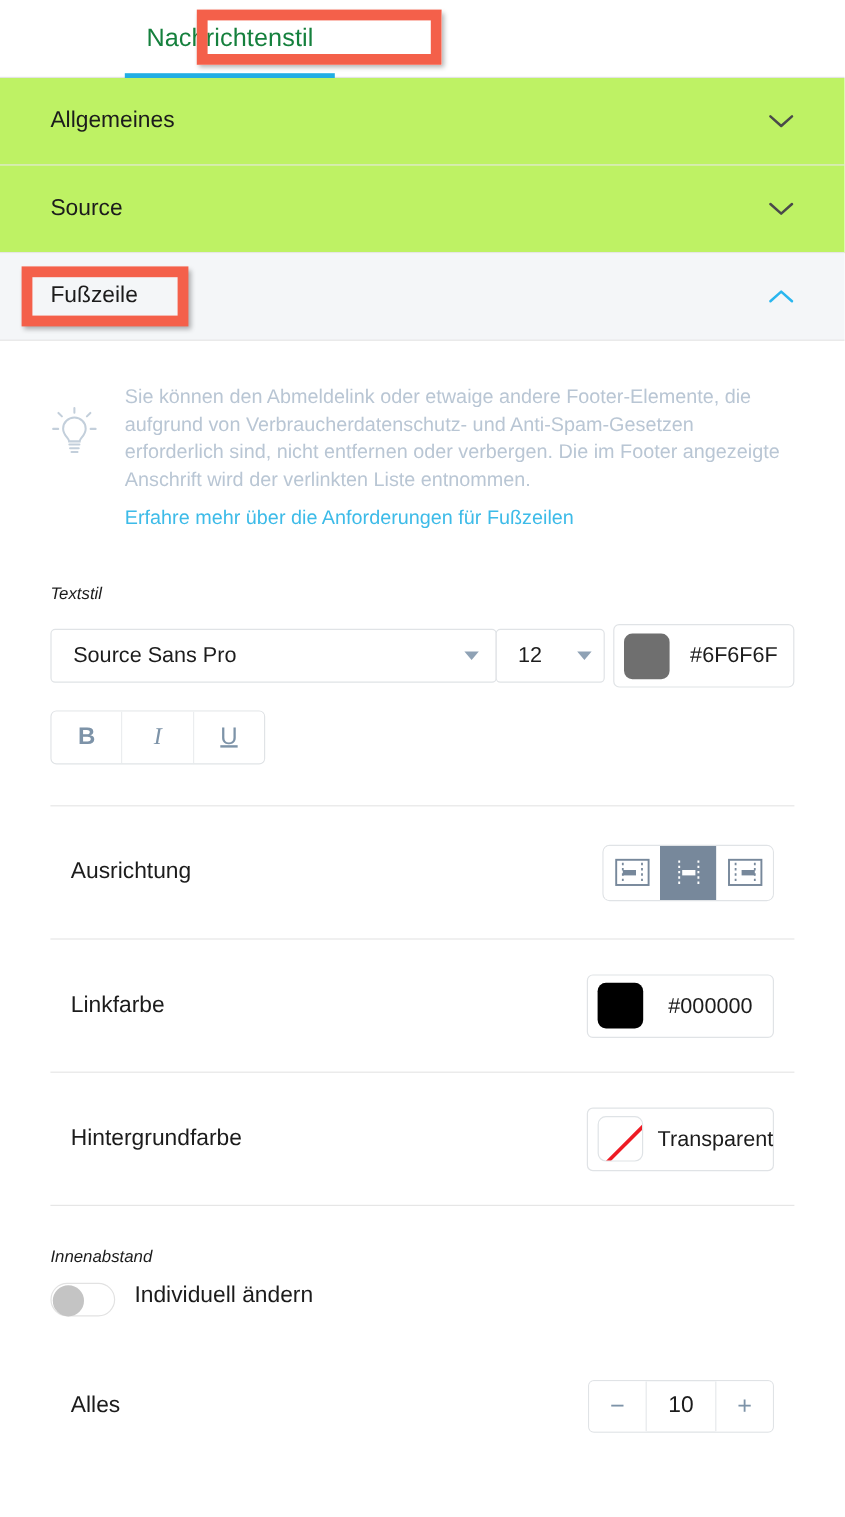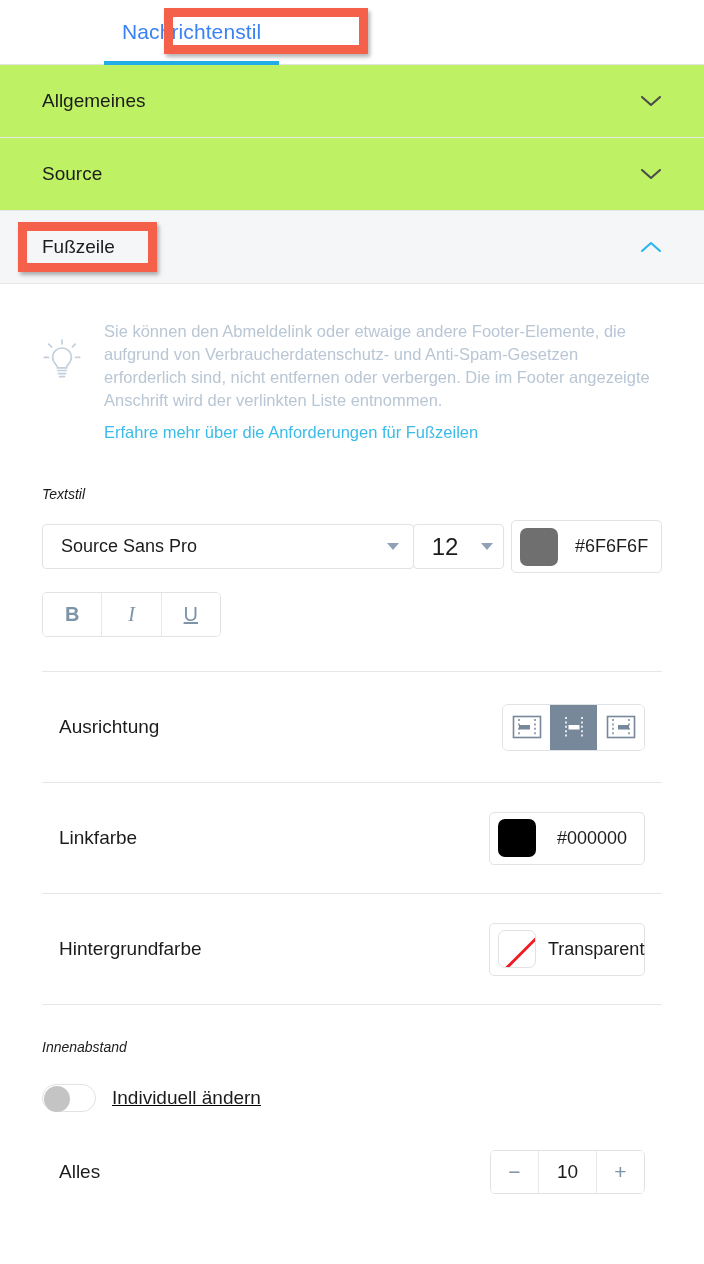--- a/index.html
+++ b/index.html
@@ -30,21 +30,21 @@
     position: relative;
     font-size: 21px;
     color: #9a9a9a;
     letter-spacing: .1px;
     height: 65px;
     display: flex;
     align-items: center;
     padding: 0 20px 0 0;
   }
   .tab.active {
-    color: #3b82f6;
+    color: #15803d;
     margin-left: 58px;
     padding: 0 22px;
   }
   .tab.active::after {
     content: "";
     position: absolute;
     left: 4px; right: 4px;
     bottom: 0;
     height: 4px;
     background: #22aee4;
@@ -120,21 +120,21 @@
     justify-content: space-between;
     padding: 0 14px 0 18px;
     font-size: 18px;
     color: #1c1c1c;
   }
   .size-select {
     width: 94px;
     margin-left: -1px;
     padding: 0 10px 0 18px;
     justify-content: space-between;
-    font-size: 24px;
+    font-size: 18px;
     color: #1c1c1c;
   }
   .caret {
     width: 0; height: 0;
     border-left: 6px solid transparent;
     border-right: 6px solid transparent;
     border-top: 7px solid #8fa2b5;
     flex: 0 0 auto;
   }
   .color-field {
@@ -233,25 +233,23 @@
     background: #fff;
     border: none;
     cursor: pointer;
     padding: 0;
   }
   .align-btn.sel { background: #77889b; }
 
   
   .toggle-row {
     display: flex;
-    align-items: center;
     gap: 16px;
     padding: 0 42px;
     height: 58px;
-    text-decoration: underline;
   }
   .toggle {
     width: 54px; height: 28px;
     border-radius: 14px;
     background: #ffffff;
     border: 1px solid #e2e2e2;
     position: relative;
     cursor: pointer;
     flex: 0 0 auto;
   }

